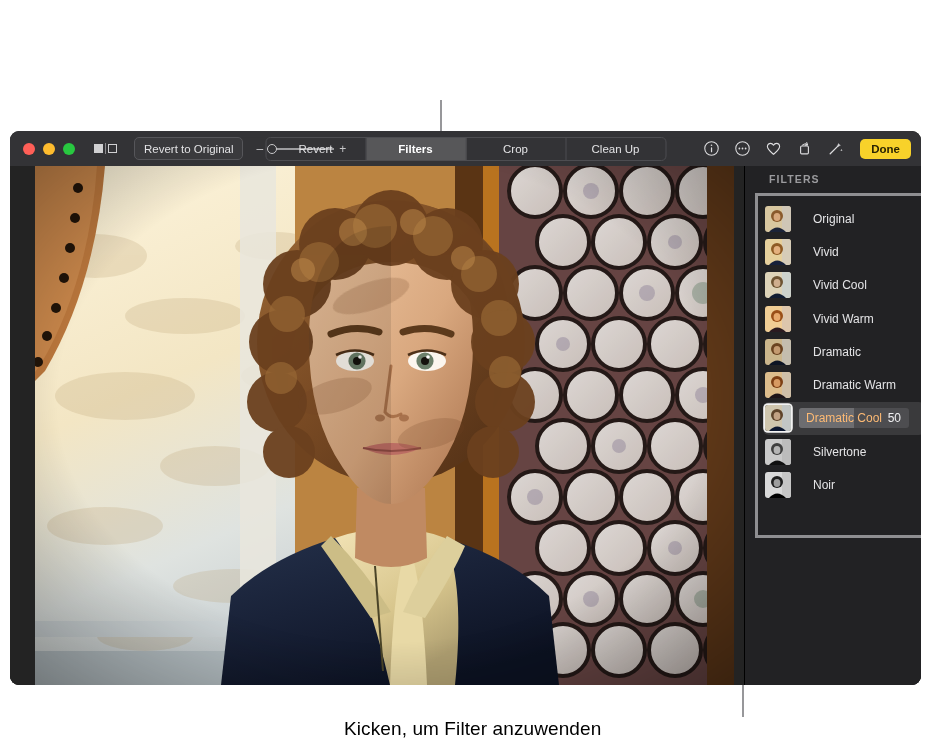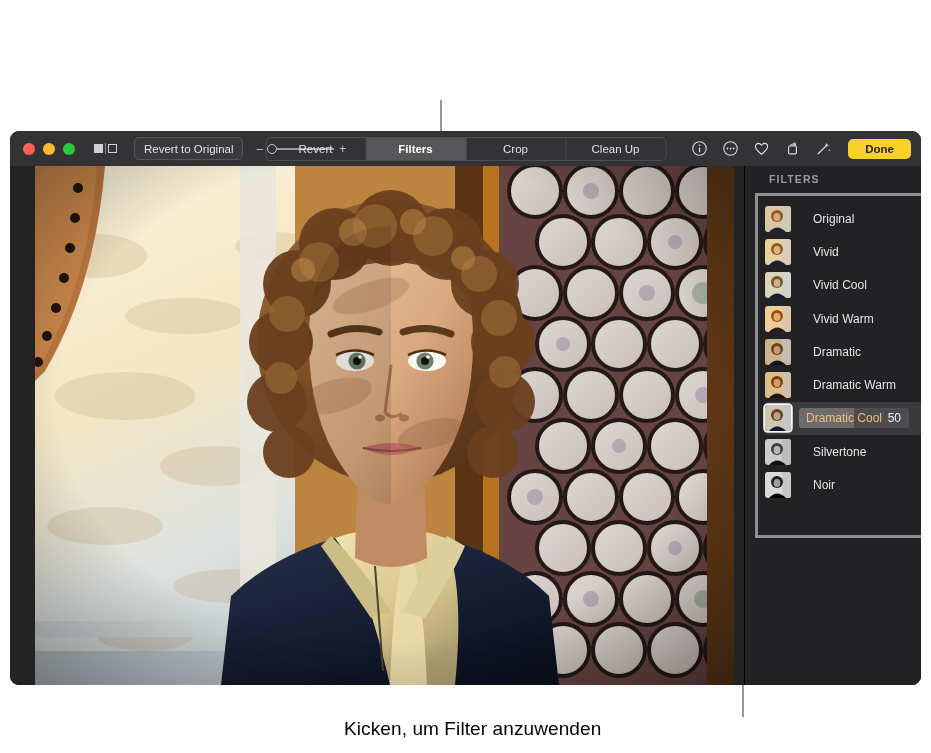--- a/index.html
+++ b/index.html
@@ -91,21 +91,21 @@
   .seg.active { background: #575759; font-weight: bold; color: #fff; }
 
   .tool-right {
     position: absolute; right: 10px;
     display: flex; align-items: center; gap: 14px;
   }
   .ticon { width: 17px; height: 17px; display: block; }
   .done-btn {
     background: #f8d22a; color: #2a2403;
     font-size: 11.5px; font-weight: bold;
-    height: 20px; padding: 0 17px; border-radius: 5px;
+    height: 20px; padding: 0 11px; border-radius: 5px;
     display: flex; align-items: center; margin-left: 2px;
   }
 
   
   #wbody { position: relative; height: 519px; background: #1c1c1c; display: flex; }
   #photo-area {
     position: relative; width: 734px; height: 519px;
     background: #232323; display: flex; align-items: center; justify-content: center;
   }
   #photo {

